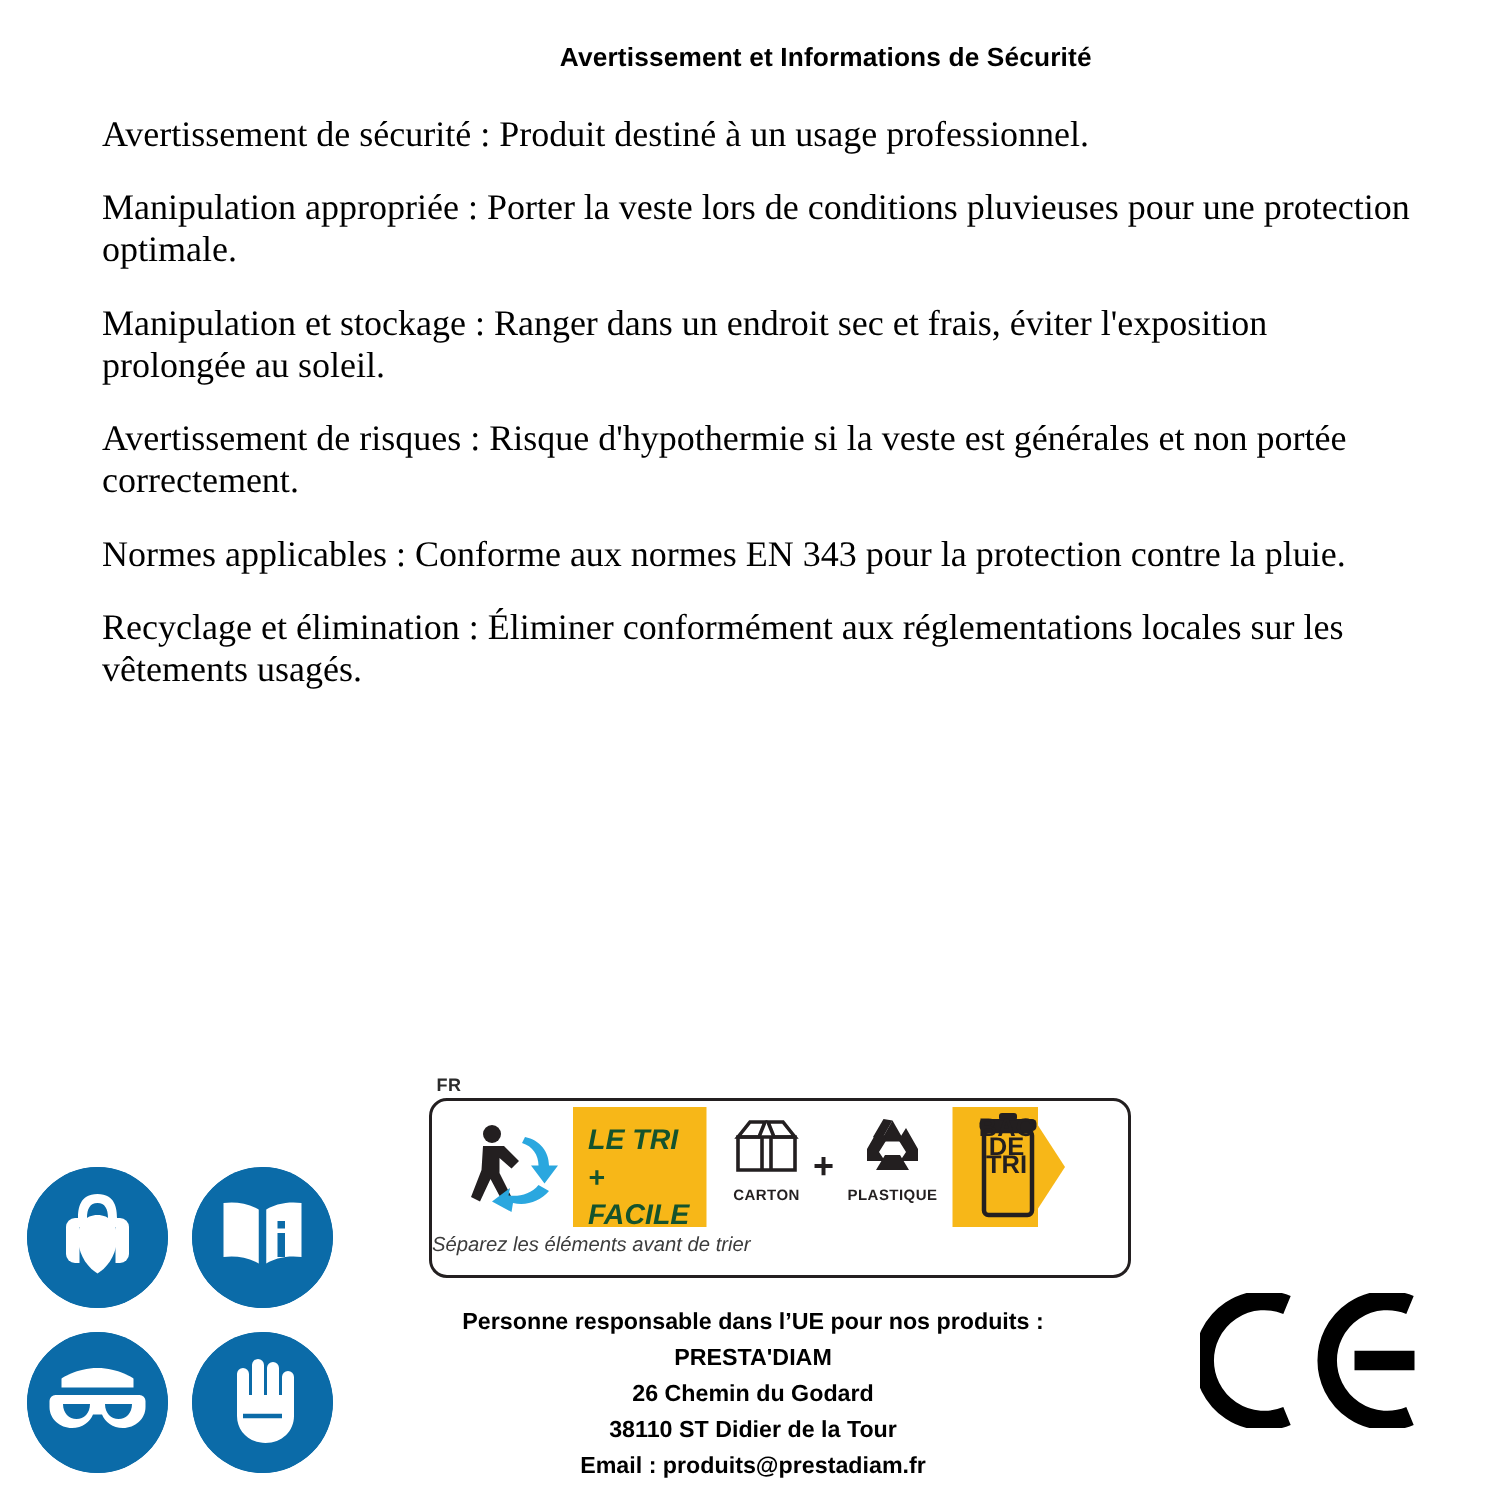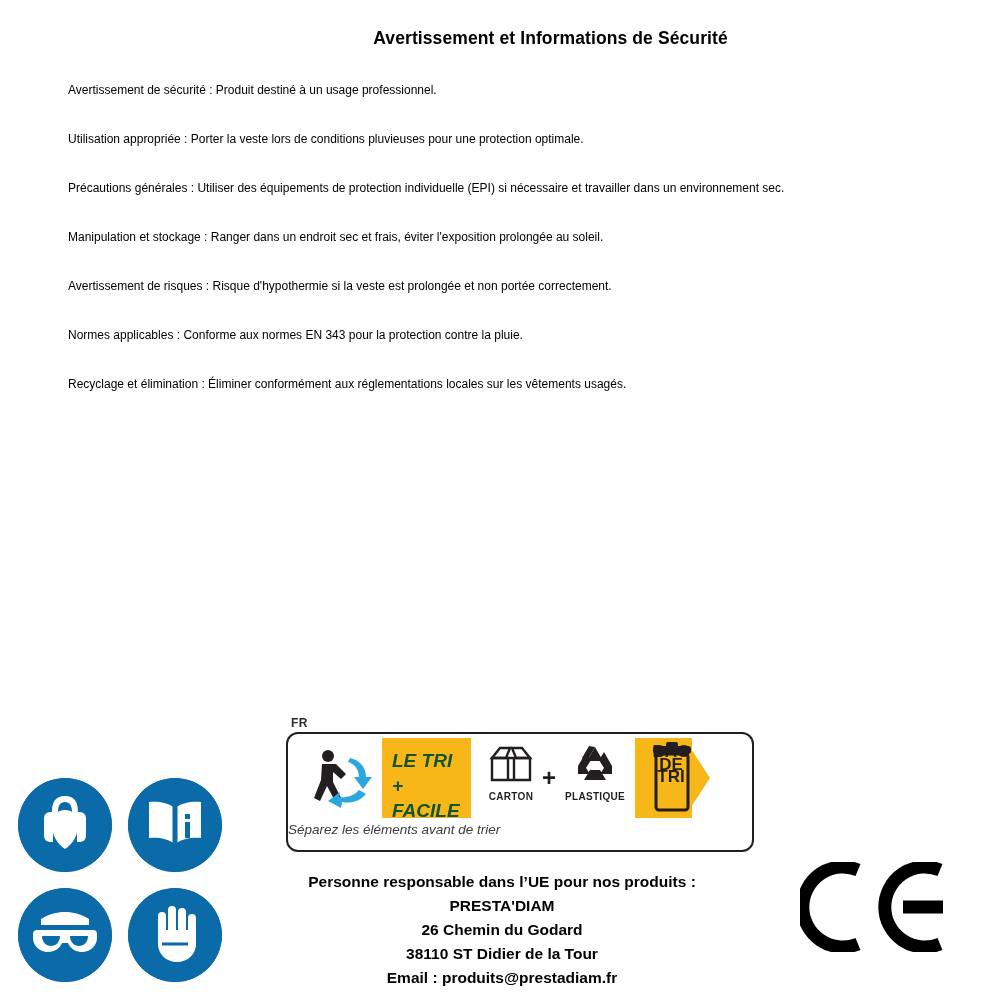--- a/index.html
+++ b/index.html
@@ -36,23 +36,24 @@
   }
 
   
   .body-text {
     position: absolute;
     top: 76px;
     left: 68px;
     width: 872px;
   }
   .para {
-    font-size: 12px;
+    font-size: 24px;
     line-height: 28px;
     margin: 0 0 21px 0;
+    font-family: Liberation Serif, serif;
   }
 
   
   .picto-grid {
     position: absolute;
     left: 18px;
     top: 778px;
     width: 214px;
     height: 212px;
   }
@@ -225,24 +226,23 @@
 </style>
 </head>
 <body>
 
 <div class="page">
 
   <div class="doc-title">Avertissement et Informations de Sécurité</div>
 
   <div class="body-text">
     <p class="para">Avertissement de sécurité : Produit destiné à un usage professionnel.</p>
-    <p class="para">Utilisation appropriée : Porter la veste lors de conditions pluvieuses pour une protection optimale.</p>
-    <p class="para">Précautions générales : Utiliser des équipements de protection individuelle (EPI) si nécessaire et travailler dans un environnement sec.</p>
+    <p class="para">Manipulation appropriée : Porter la veste lors de conditions pluvieuses pour une protection optimale.</p>
     <p class="para">Manipulation et stockage : Ranger dans un endroit sec et frais, éviter l'exposition prolongée au soleil.</p>
-    <p class="para">Avertissement de risques : Risque d'hypothermie si la veste est prolongée et non portée correctement.</p>
+    <p class="para">Avertissement de risques : Risque d'hypothermie si la veste est générales et non portée correctement.</p>
     <p class="para">Normes applicables : Conforme aux normes EN 343 pour la protection contre la pluie.</p>
     <p class="para">Recyclage et élimination : Éliminer conformément aux réglementations locales sur les vêtements usagés.</p>
   </div>
 
   <div class="picto-grid">
 
     <div class="picto p1">
       <svg width="94" height="94" viewBox="0 0 94 94">
         <circle cx="47" cy="47" r="47" fill="#0b6ba8"></circle>
         <path d="M26 40 a6 6 0 0 1 6 -6 h3 v30 h-3 a6 6 0 0 1 -6 -6 z" fill="#ffffff"></path>

